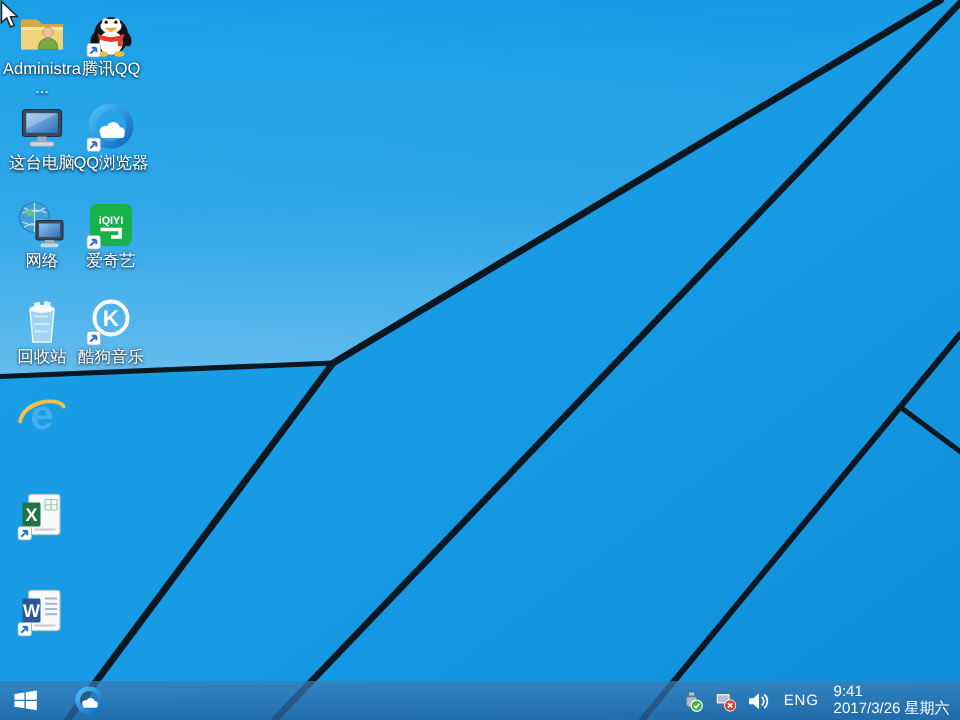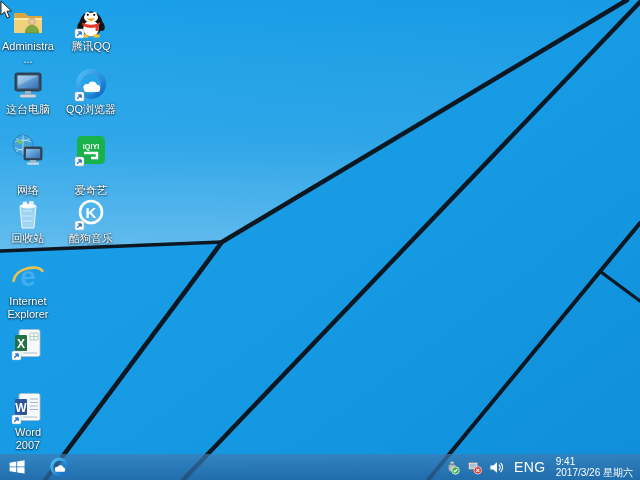--- a/index.html
+++ b/index.html
@@ -14,33 +14,33 @@
     position:absolute;width:48px;z-index:2;display:flex;flex-direction:column;
     align-items:center;cursor:default;
   }
   .desk-icon .art{width:34px;height:34px;display:block;}
   .desk-icon .lbl{
     margin-top:1px;font-size:11px;line-height:13px;color:#fff;text-align:center;
     text-shadow:0 1px 2px rgba(0,0,0,.75),0 0 2px rgba(0,0,0,.5);
     width:52px;word-break:break-word;
   }
   
-  .c1{left:4px;}  .c2{left:67px;}
-  .r1{top:5px;} .r2{top:68px;} .r3{top:133px;gap:16px;} .r4{top:197px;}
+  .c1{left:4px;}  .c2{left:50px;}
+  .r1{top:5px;} .r2{top:68px;} .r3{top:133px;} .r4{top:197px;}
   .r5{top:260px;} .r6{top:327px;} .r7{top:391px;}
   
   #taskbar{
     position:absolute;left:0;bottom:0;width:640px;height:26px;z-index:5;
     background:linear-gradient(rgba(62,124,180,.70),rgba(38,98,158,.78));
     display:flex;align-items:center;
   }
   .tb-btn{width:34px;height:26px;display:flex;align-items:center;justify-content:center;}
   #tray{position:absolute;right:0;top:0;height:26px;display:flex;align-items:center;gap:7px;padding-right:5px;}
   .tray-ic{width:15px;height:15px;display:block;}
-  #lang{color:#fff;font-size:14px;letter-spacing:.5px;padding:0 3px;}
+  #lang{color:#fff;font-size:10px;letter-spacing:.5px;padding:0 3px;}
   #clock{color:#fff;font-size:10px;line-height:11px;text-align:left;min-width:72px;padding-right:2px;}
   
   #cursor{position:absolute;left:0;top:0;z-index:9;}
 </style>
 </head>
 <body>
 
 <svg id="wallpaper" viewBox="0 0 640 480" xmlns="http://www.w3.org/2000/svg">
   <defs>
     <linearGradient id="bg" x1="0" y1="0" x2="1" y2="1">
@@ -174,21 +174,20 @@
     <path d="M3.2,30.8 L7.2,26.8 M7.2,26.8 h-3.1 M7.2,26.8 v3.1" stroke="#2b6fd4" stroke-width="1.3" fill="none"></path>
   </svg>
   <div class="lbl">酷狗音乐</div>
 </div>
 
 <div class="desk-icon c1 r5">
   <svg class="art" viewBox="0 0 34 34">
     <text x="17" y="26" font-size="28" font-weight="bold" fill="#45aef0" text-anchor="middle" font-family="Liberation Sans, DejaVu Sans, sans-serif">e</text>
     <path d="M2.5,21 C4,8 27,4 31.5,11" stroke="#f0c04e" stroke-width="2.6" fill="none" stroke-linecap="round"></path>
   </svg>
-  <div class="lbl">Internet Explorer</div>
 </div>
 
 <div class="desk-icon c1 r6">
   <svg class="art" viewBox="0 0 34 34">
     <rect x="8" y="2.5" width="21" height="27" rx="2" fill="#f7f9fa" stroke="#aebcc6" stroke-width="0.8"></rect>
     <g stroke="#9fc7ae" stroke-width="0.8">
       <path d="M19,6 h8 M19,9.5 h8 M19,13 h8 M19,6 v7 M23,6 v7 M27,6 v7"></path>
     </g>
     <rect x="4" y="8" width="12" height="16" fill="#217346" rx="1"></rect>
     <text x="10" y="20.5" font-size="12" font-weight="bold" fill="#ffffff" text-anchor="middle" font-family="Liberation Sans, DejaVu Sans, sans-serif">X</text>
@@ -203,21 +202,20 @@
     <rect x="8" y="2.5" width="21" height="27" rx="2" fill="#f7f9fa" stroke="#aebcc6" stroke-width="0.8"></rect>
     <g stroke="#9fb6d6" stroke-width="1.2">
       <path d="M19,8 h8 M19,11.5 h8 M19,15 h8 M19,18.5 h8"></path>
     </g>
     <rect x="4" y="8" width="12" height="16" fill="#2b579a" rx="1"></rect>
     <text x="10" y="20.5" font-size="12" font-weight="bold" fill="#ffffff" text-anchor="middle" font-family="Liberation Sans, DejaVu Sans, sans-serif">W</text>
     <path d="M12,26 h14" stroke="#c2ced6" stroke-width="1.4"></path>
     <rect x="1" y="24" width="9" height="9" rx="1.6" fill="#fff" stroke="#9ab0c0" stroke-width="0.5"></rect>
     <path d="M3.2,30.8 L7.2,26.8 M7.2,26.8 h-3.1 M7.2,26.8 v3.1" stroke="#2b6fd4" stroke-width="1.3" fill="none"></path>
   </svg>
-  <div class="lbl">Word 2007</div>
 </div>
 
 <div id="taskbar">
   <div class="tb-btn">
     <svg width="18" height="18" viewBox="0 0 20 20">
       <g fill="#ffffff">
         <path d="M1.8,5.2 L9.2,4 L9.2,9.4 L1.8,9.4 Z"></path>
         <path d="M10.2,3.8 L18.4,2.5 L18.4,9.4 L10.2,9.4 Z"></path>
         <path d="M1.8,10.4 L9.2,10.4 L9.2,15.8 L1.8,14.6 Z"></path>
         <path d="M10.2,10.4 L18.4,10.4 L18.4,17.3 L10.2,16 Z"></path>

